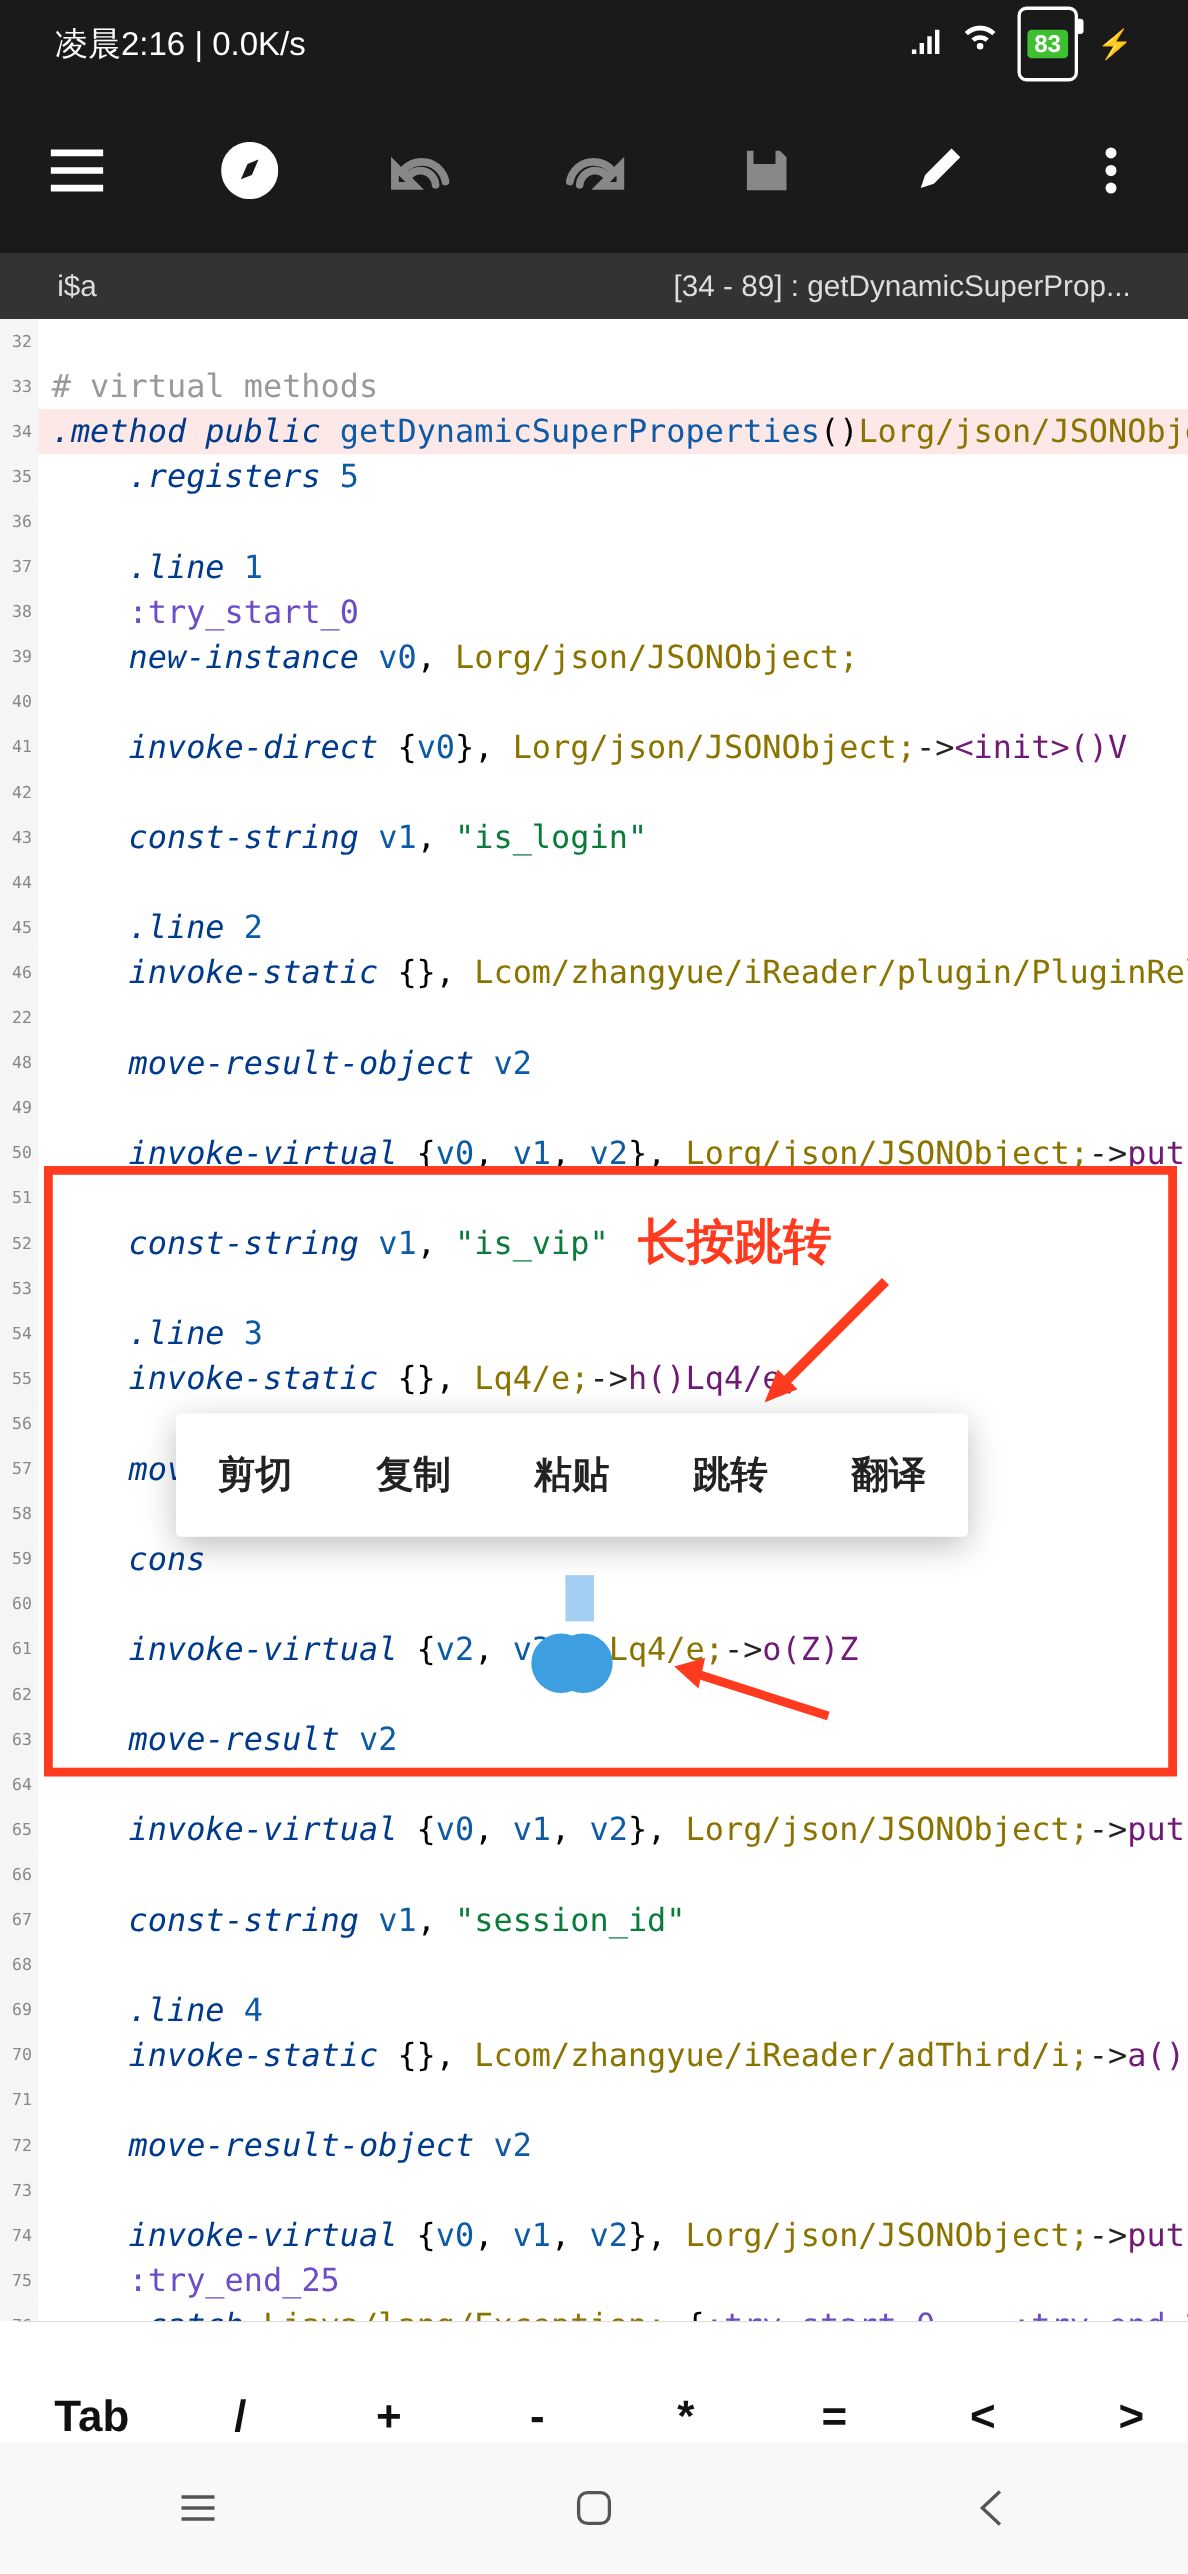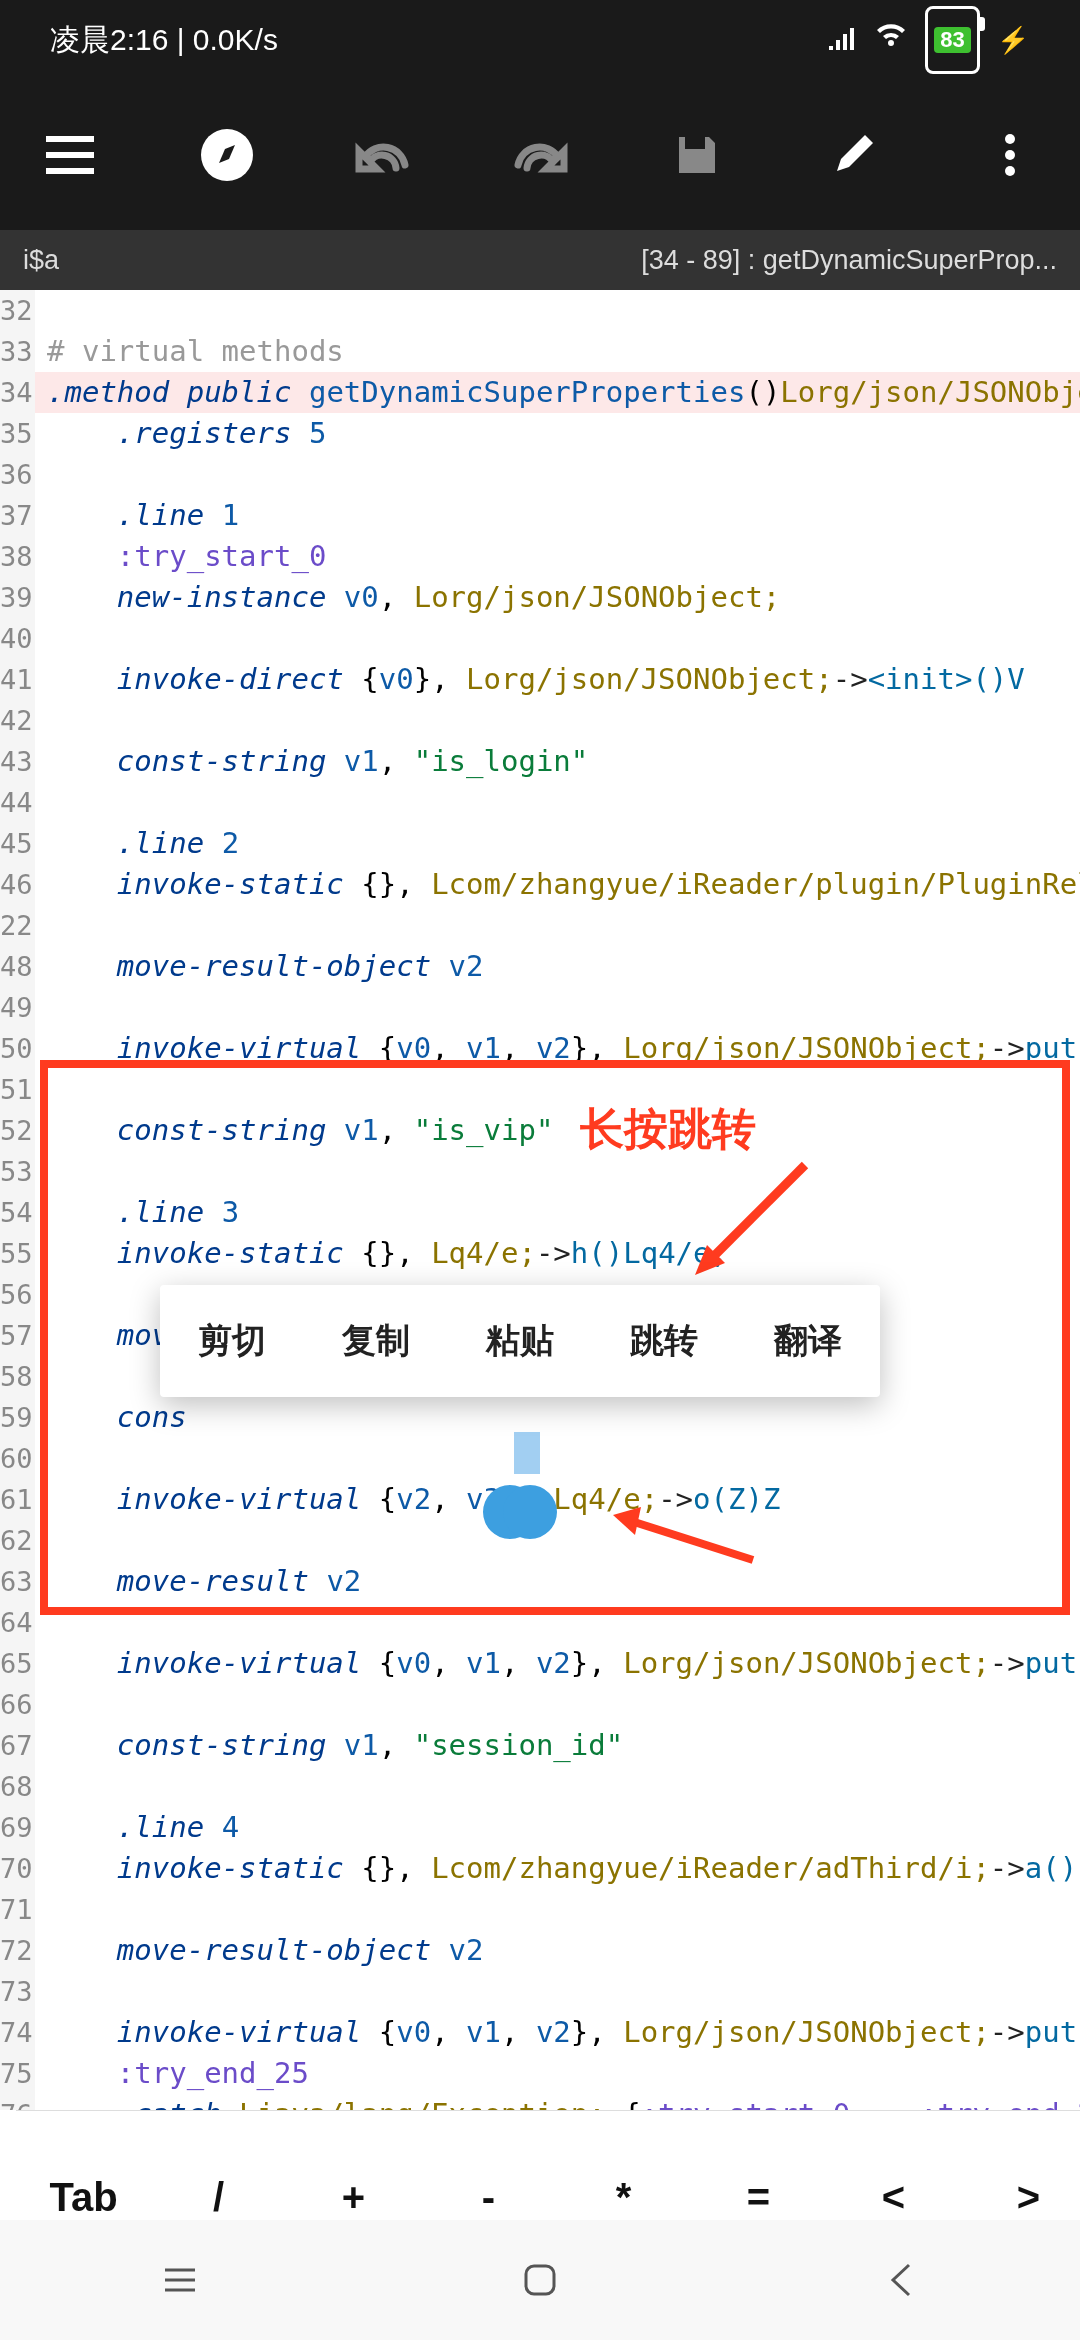--- a/index.html
+++ b/index.html
@@ -65,59 +65,59 @@
   justify-content: center;
   cursor: pointer;
 }
 .subheader {
   height: 60px;
   background: #333;
   color: #ddd;
   display: flex;
   align-items: center;
   justify-content: space-between;
-  padding: 0 23px;
+  padding: 0 52px;
   font-size: 27px;
 }
 .editor {
   background: #fff;
   font-family: "Consolas", "DejaVu Sans Mono", monospace;
   font-size: 29px;
   line-height: 41px;
   height: 1820px;
   overflow: hidden;
 }
 .code-line {
   display: flex;
   white-space: pre;
 }
 .gutter {
   width: 35px;
   text-align: right;
   color: #888;
-  font-size: 27px;
+  font-size: 15px;
   padding-right: 6px;
   background: #f5f5f5;
   flex-shrink: 0;
 }
 .code {
   padding-left: 12px;
   flex: 1;
 }
 .hl-line { background: #fde8e8; }
 .c-comment { color: #999; }
 .c-kw { color: #003a8c; font-style: italic; }
 .c-def { color: #0d5aa7; }
 .c-num { color: #0d5aa7; }
 .c-reg { color: #0d5aa7; }
 .c-str { color: #0a7c3a; }
 .c-type { color: #8b7300; }
 .c-label { color: #6b4cc9; }
 .c-op { color: #222; }
-.c-call { color: #0369a1; }
+.c-call { color: #701a75; }
 .red-box {
   position: absolute;
   left: 40px;
   top: 1060px;
   width: 1030px;
   height: 555px;
   border: 8px solid #ff3b1f;
   pointer-events: none;
   z-index: 5;
 }

